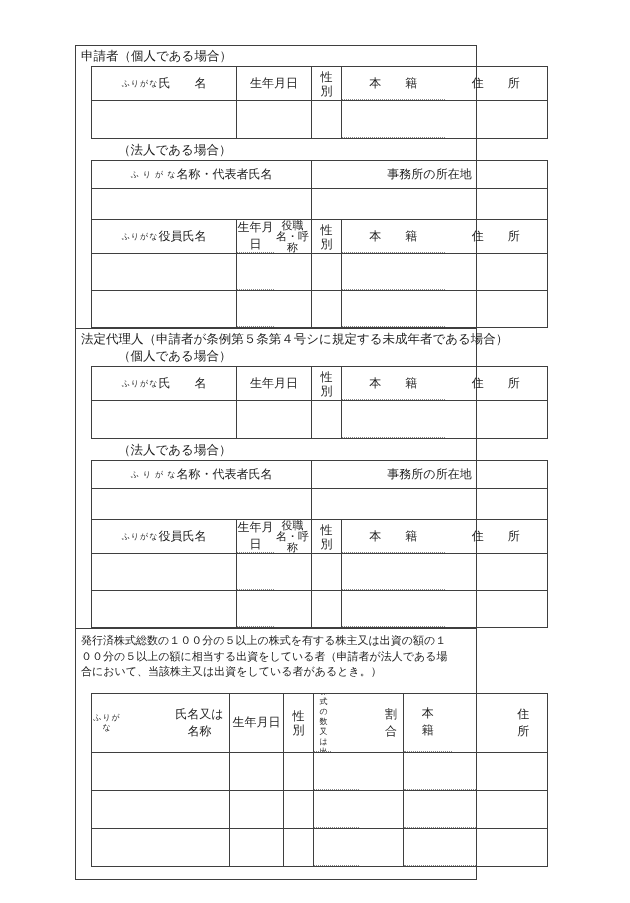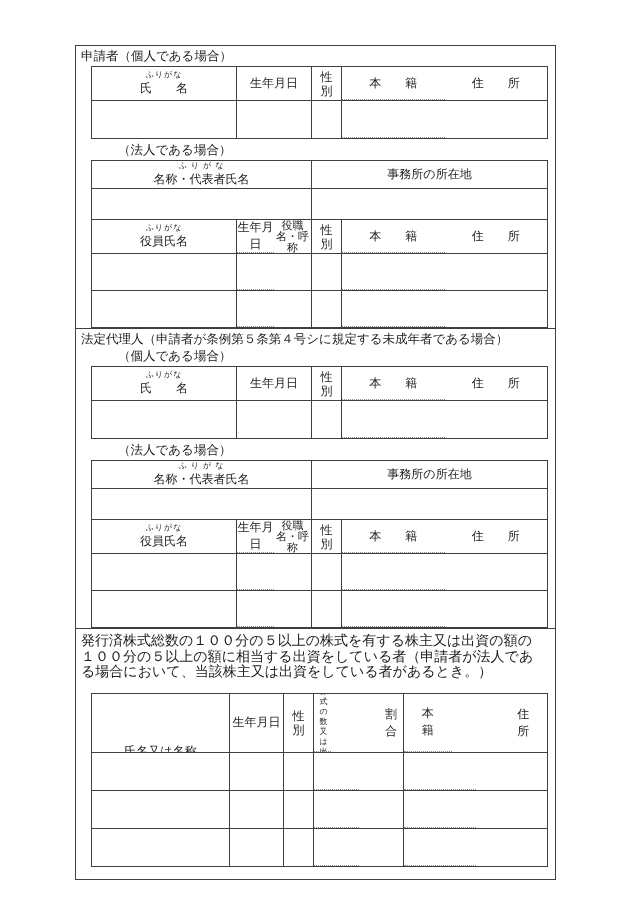--- a/index.html
+++ b/index.html
@@ -2,46 +2,46 @@
 <html><head>
 <meta charset="utf-8">
 <style>
   html,body { margin:0; padding:0; background:#ffffff; }
   .page {
     position:relative; width:630px; height:903px; background:#ffffff;
     font-family:"Liberation Serif","DejaVu Serif",serif; color:#1c1c1c;
     overflow:hidden;
   }
   .outer {
-    position:absolute; left:75px; top:45px; width:481px; height:835px;
+    position:absolute; left:75px; top:45px; width:402px; height:835px;
     border:1px solid #3f3f3f; box-sizing:border-box;
     display:flex; flex-direction:column;
   }
   .sec { padding:2px 3px 0 3px; box-sizing:border-box; }
   .sec.divided { border-bottom:1px solid #3f3f3f; }
   .sec:last-child { flex:1; }
 
   .h { font-size:12.5px; line-height:15px; white-space:nowrap; }
   .h.main { margin:1px 0 2px 2px; }
   .h.sub  { margin:4px 0 2px 39px; }
 
-  .note { font-size:14px; line-height:15.5px; margin:2px 18px 14px 2px; }
+  .note { font-size:11px; line-height:15.5px; margin:2px 18px 14px 2px; }
 
   table.t { border-collapse:collapse; table-layout:fixed; margin-left:12px; width:456px; }
   table.t.joined { margin-top:-1px; }
   table.t td {
     border:1px solid #3f3f3f; font-size:12px; text-align:center;
     vertical-align:middle; padding:0; overflow:hidden;
   }
   col.cw145{width:145px} col.cw75{width:75px} col.cw30{width:30px} col.cw206{width:206px}
   col.cw220{width:220px} col.cw236{width:236px}
   col.cw138{width:138px} col.cw77{width:77px} col.cw93{width:93px} col.cw148{width:148px}
   col.cw54{width:54px} col.cw90{width:90px} col.cw144{width:144px}
 
-  .stack { display:flex; flex-direction:column; align-items:center; justify-content:center; }
+  .stack { display:flex; flex-direction:row; align-items:center; justify-content:center; }
   .small { font-size:8px; letter-spacing:1px; line-height:10px; }
   .tiny  { font-size:11px; line-height:11px; }
   .sexcell { font-size:11px; line-height:14px; }
 
   td.split { padding:0; }
   .halves { display:flex; flex-direction:row; width:100%; }
   .halves .top { flex:1; border-bottom:1px dotted #8a8a8a; display:flex; flex-direction:column; align-items:center; justify-content:center; }
   .halves .bot { flex:1; display:flex; align-items:center; justify-content:center; }
   .halves .top.leftalign { align-items:flex-start; padding-left:2px; box-sizing:border-box; }
 

